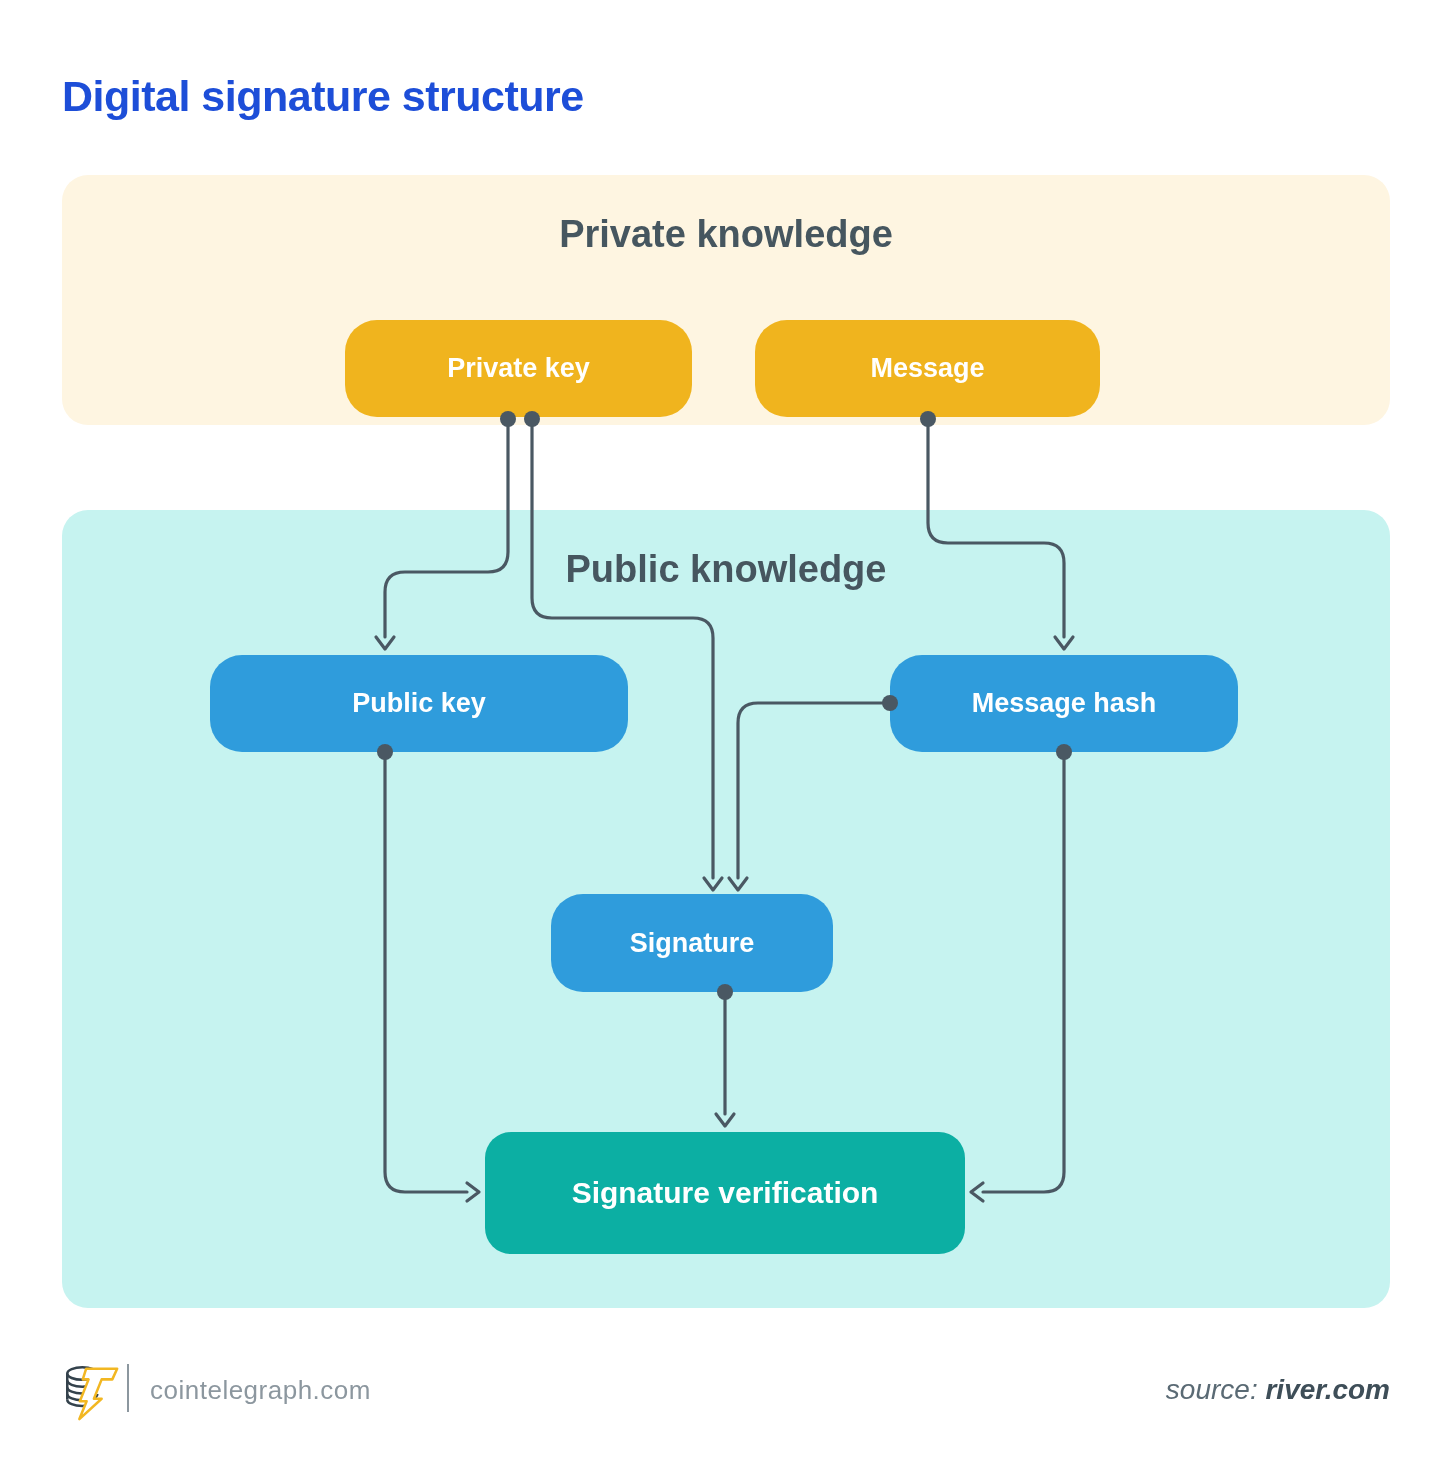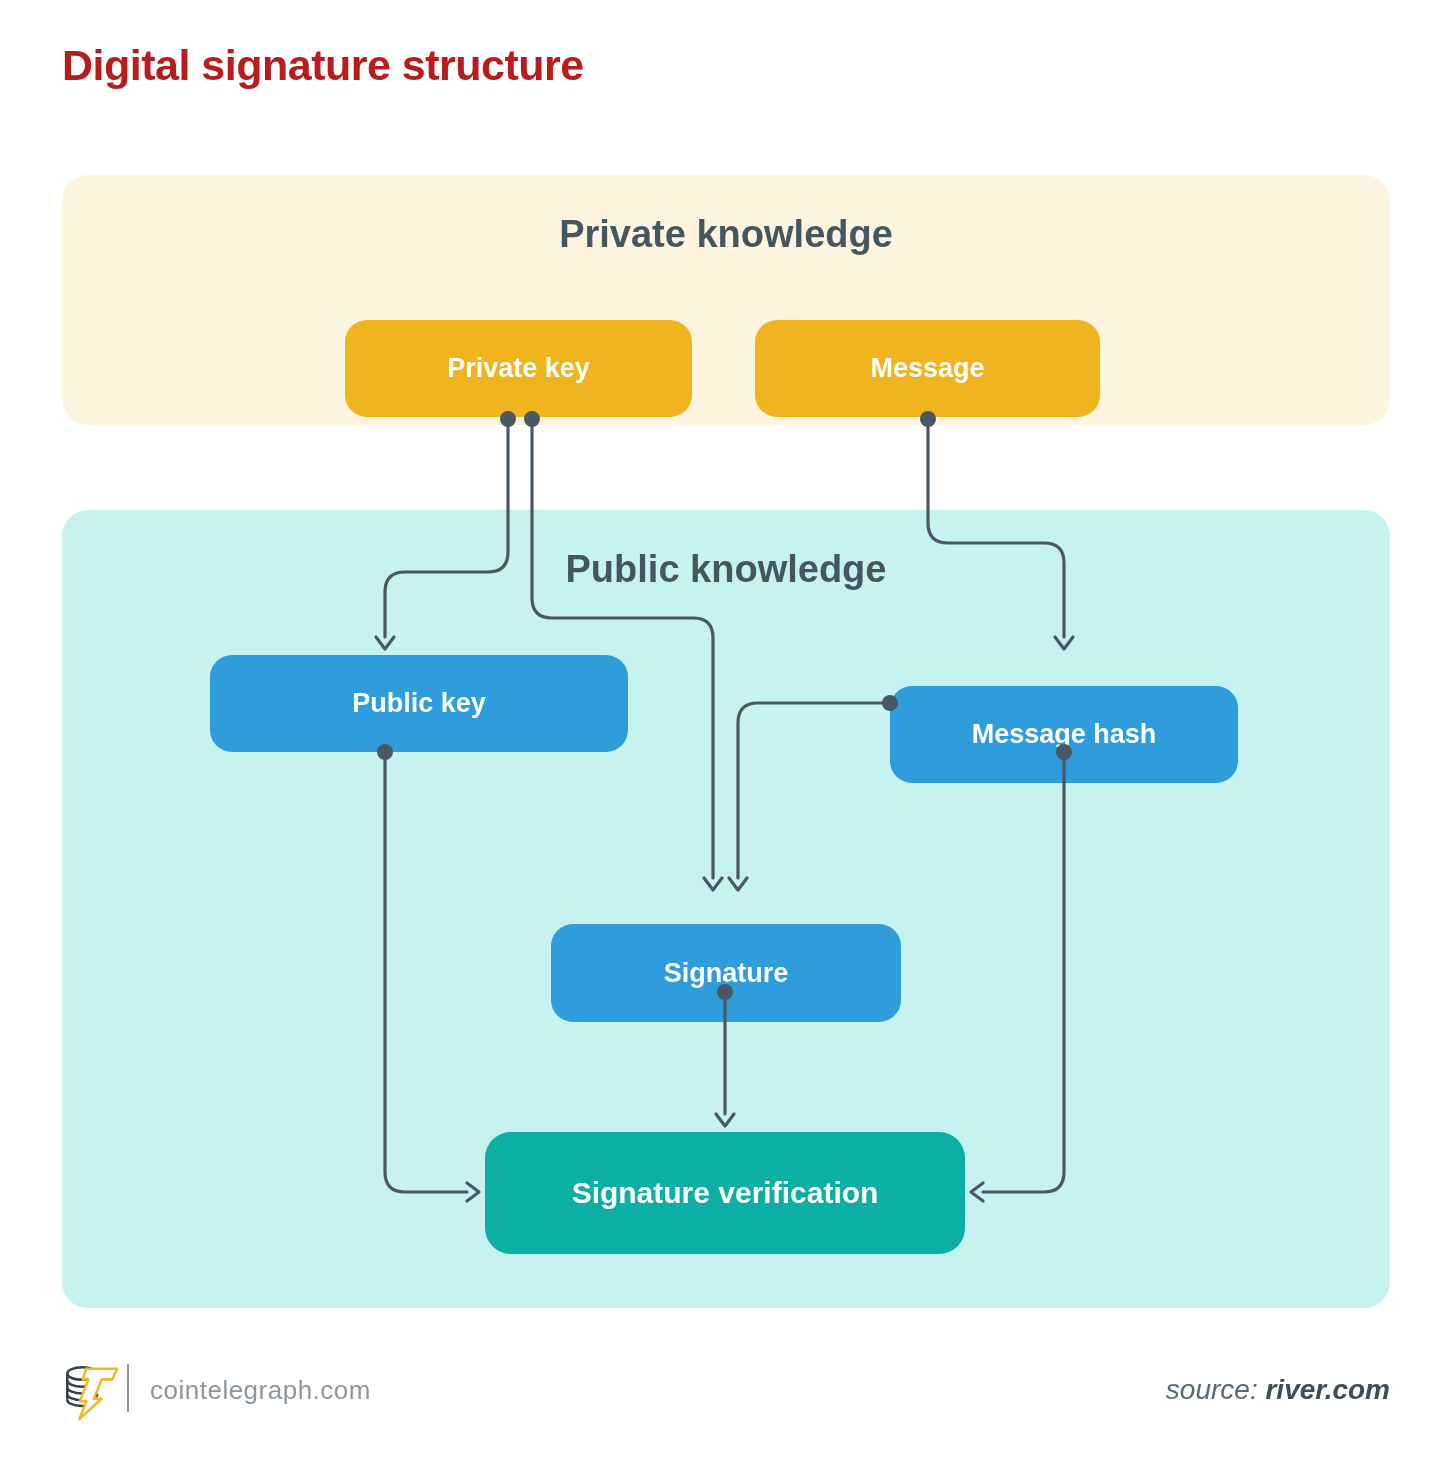--- a/index.html
+++ b/index.html
@@ -7,25 +7,25 @@
   .canvas {
     position: relative;
     width: 1450px;
     height: 1473px;
     background: #ffffff;
     overflow: hidden;
   }
   .page-title {
     position: absolute;
     left: 62px;
-    top: 41px;
+    top: 72px;
     font-size: 43px;
     font-weight: 700;
     letter-spacing: -0.5px;
-    color: #b91c1c;
+    color: #1d4ed8;
   }
   .panel {
     position: absolute;
     left: 62px;
     width: 1328px;
     border-radius: 26px;
     z-index: 0;
   }
   .panel-private {
     top: 175px;
@@ -45,34 +45,34 @@
     text-align: center;
     font-size: 38px;
     font-weight: 600;
     color: #46565F;
   }
   .node {
     position: absolute;
     display: flex;
     align-items: center;
     justify-content: center;
-    border-radius: 22px;
+    border-radius: 32px;
     color: #ffffff;
     font-size: 27px;
     font-weight: 700;
     z-index: 1;
   }
   .node-yellow { background: #F0B41E; }
   .node-blue   { background: #2F9CDC; }
   .node-teal   { background: #0CAFA3; }
   .node-private-key { left: 345px; top: 320px; width: 347px; height: 97px; }
   .node-message     { left: 755px; top: 320px; width: 345px; height: 97px; }
   .node-public-key  { left: 210px; top: 655px; width: 418px; height: 97px; justify-content: center; }
-  .node-message-hash{ left: 890px; top: 655px; width: 348px; height: 97px; margin-top: 31px; }
-  .node-signature   { left: 551px; top: 924px; width: 350px; height: 98px; }
+  .node-message-hash{ left: 890px; top: 655px; width: 348px; height: 97px; }
+  .node-signature   { left: 551px; top: 894px; width: 282px; height: 98px; }
   .node-signature-verification {
     left: 485px; top: 1132px; width: 480px; height: 122px;
     font-size: 30px; border-radius: 26px; text-align: right;
   }
   .connectors {
     position: absolute;
     left: 0; top: 0;
     width: 1450px;
     height: 1473px;
     z-index: 2;

